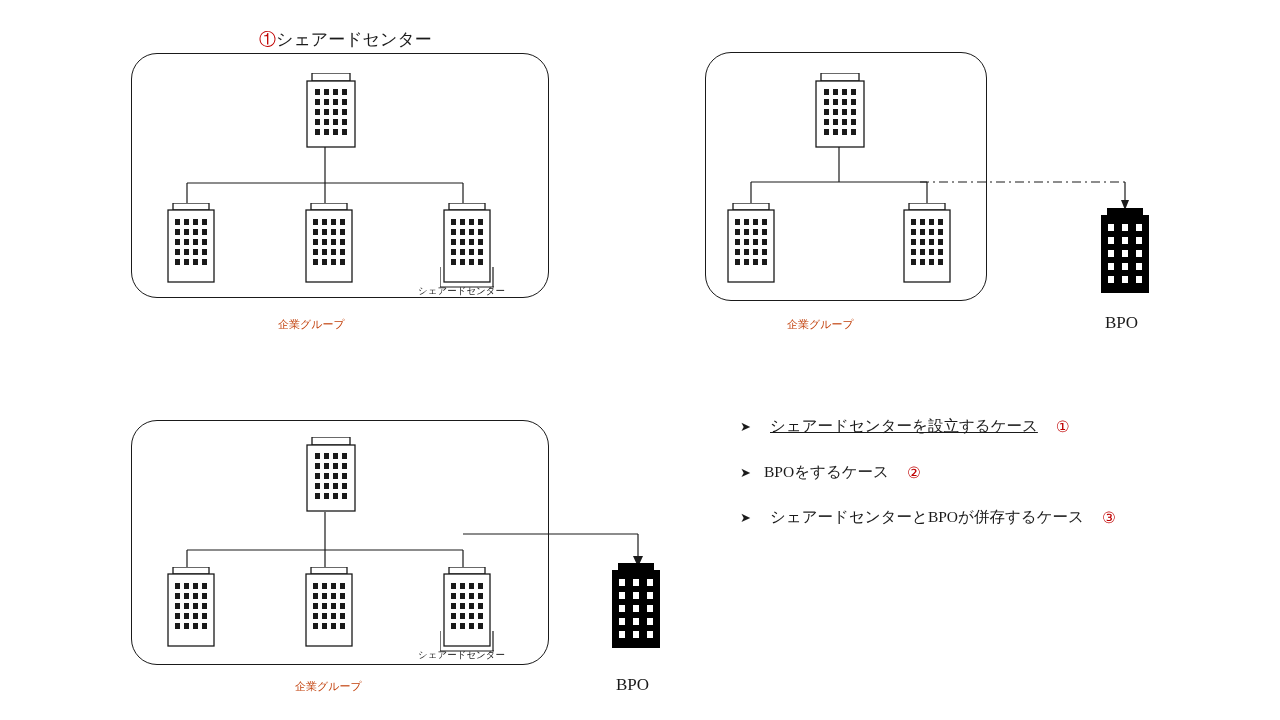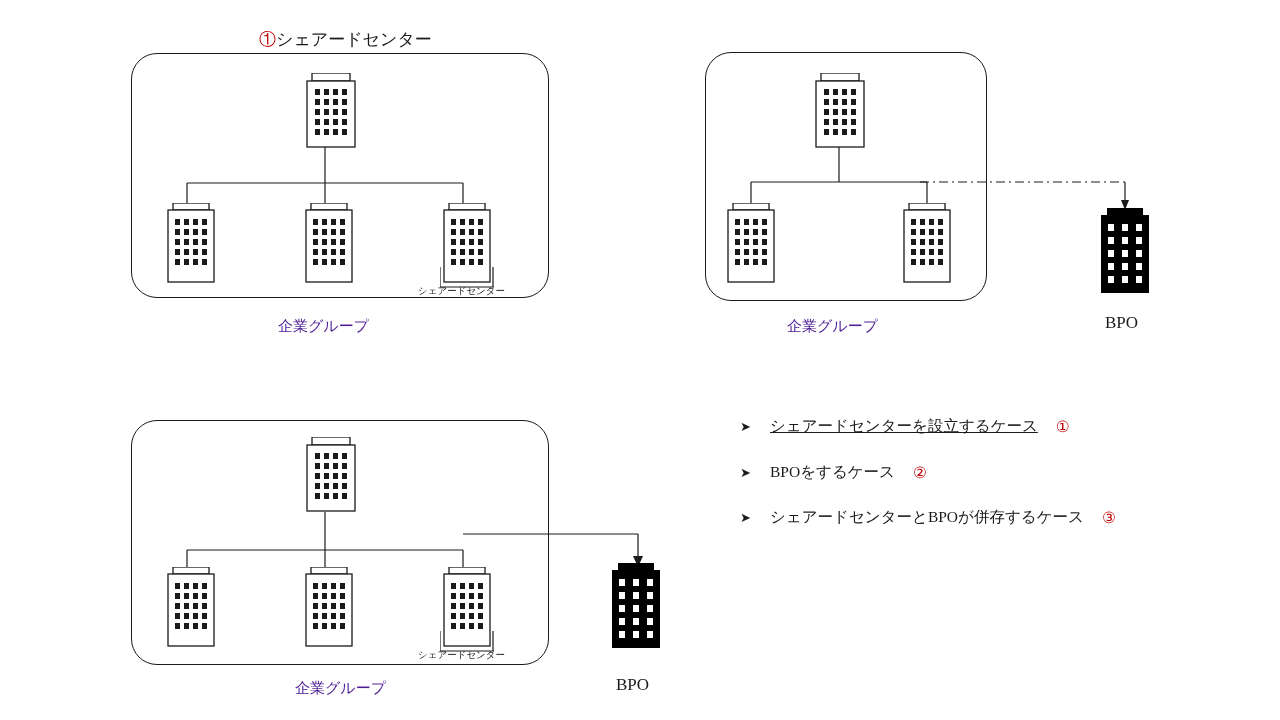--- a/index.html
+++ b/index.html
@@ -36,22 +36,22 @@
   .case-title {
     position: absolute;
     font-size: 17px;
     color: #c00000;
     white-space: nowrap;
     font-family: "Liberation Serif", serif;
   }
   .case-title .blk { color: #1a1a1a; }
   .group-label {
     position: absolute;
-    font-size: 15px;
-    color: #4c1d95;
+    font-size: 11px;
+    color: #c2410c;
     white-space: nowrap;
   }
   .bpo-label {
     position: absolute;
     font-size: 17px;
     color: #1a1a1a;
     white-space: nowrap;
   }
   .sc-tag {
     position: absolute;
@@ -526,21 +526,21 @@
   <div class="legend">
 
     <div class="legend-row" style="left:740px; top:416px;">
       <span class="legend-bullet">➤</span>
       <span style="margin-left:14px;text-decoration:underline;">シェアードセンターを設立するケース</span>
       <span class="legend-num" style="margin-left:18px;">①</span>
     </div>
 
     <div class="legend-row" style="left:740px; top:462px;">
       <span class="legend-bullet">➤</span>
-      <span style="margin-left:14px;">BPOをするケース</span>
+      <span style="margin-left:8px;">BPOをするケース</span>
       <span class="legend-num" style="margin-left:18px;">②</span>
     </div>
 
     <div class="legend-row" style="left:740px; top:507px;">
       <span class="legend-bullet">➤</span>
       <span style="margin-left:14px;">シェアードセンターとBPOが併存するケース</span>
       <span class="legend-num" style="margin-left:18px;">③</span>
     </div>
 
   </div>

